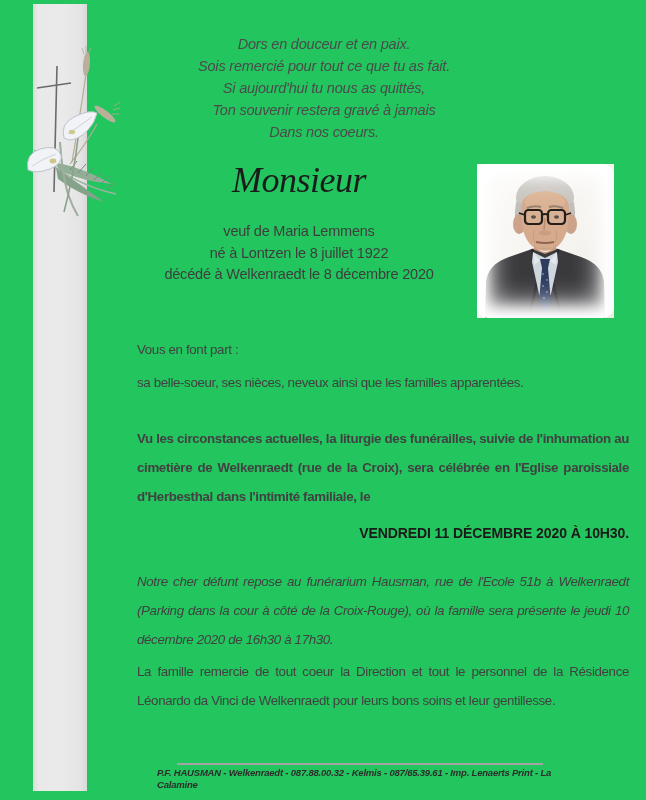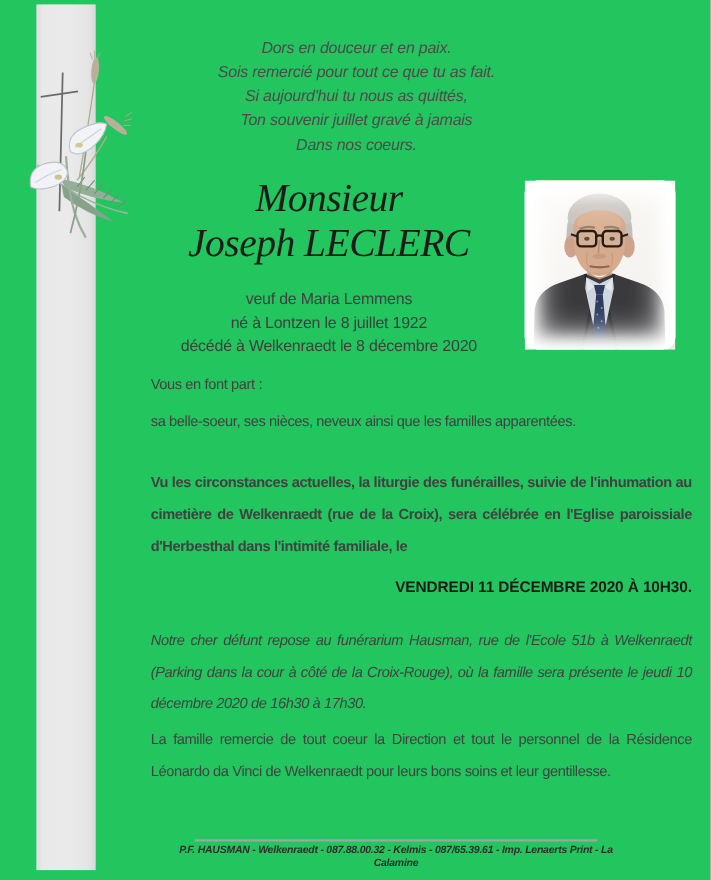--- a/index.html
+++ b/index.html
@@ -40,21 +40,21 @@
   }
   .p-intro{top:331px;line-height:17px;}
   .p-family{top:364px;line-height:17px;}
   .p-ceremony{top:414px;line-height:29px;text-align:justify;font-weight:bold;}
   .p-date{top:515px;text-align:right;font-weight:bold;font-size:14px;letter-spacing:-0.1px;color:#1a1a1a;}
   .p-repose{top:557px;line-height:29px;text-align:justify;font-style:italic;}
   .p-thanks{top:647px;line-height:29px;text-align:justify;}
   
   .footer-rule{position:absolute;left:177px;top:763px;width:366px;height:2px;background:#a3a3a3;}
   .footer-text{
-    position:absolute;left:157px;top:767px;width:406px;text-align:center;margin:0;
+    position:absolute;left:157px;top:767px;width:406px;text-align:left;margin:0;
     font-style:italic;font-weight:600;font-size:9.5px;letter-spacing:-0.2px;color:#2c2c2c;line-height:12px;
   }
 </style>
 </head>
 <body>
 
 <div class="page">
 
   <div class="side-band"></div>
 
@@ -93,27 +93,26 @@
       <path d="M8,128 Q5,112 20,107 Q37,102 41,113 Q43,121 30,127 Q16,132 8,128 Z" fill="#f2f3f6" stroke="#bcc2cc" stroke-width="1"></path>
       <path d="M12,124 Q24,116 36,112" stroke="#ccd2da" stroke-width="1" fill="none"></path>
       <ellipse cx="33" cy="119" rx="3.4" ry="2.4" fill="#cdc489"></ellipse>
     </g>
   </svg>
 
   <div class="poem">
     <div>Dors en douceur et en paix.</div>
     <div>Sois remercié pour tout ce que tu as fait.</div>
     <div>Si aujourd'hui tu nous as quittés,</div>
-    <div>Ton souvenir juillet gravé à jamais</div>
+    <div>Ton souvenir restera gravé à jamais</div>
     <div>Dans nos coeurs.</div>
   </div>
 
   <div class="title-block">
     <div class="salutation">Monsieur</div>
-    <div class="name">Joseph LECLERC</div>
     <div class="title-sub first">veuf de Maria Lemmens</div>
     <div class="title-sub">né à Lontzen le 8 juillet 1922</div>
     <div class="title-sub">décédé à Welkenraedt le 8 décembre 2020</div>
   </div>
 
   <div class="photo-wrap" role="img" aria-label="Portrait of an elderly man with glasses wearing a dark suit, light shirt and dark tie">
     <svg viewBox="0 0 137 154" xmlns="http://www.w3.org/2000/svg" aria-hidden="true">
       <defs>
         <linearGradient id="pbg" x1="0" y1="0" x2="1" y2="1">
           <stop offset="0" stop-color="#fcfbf9"></stop>

